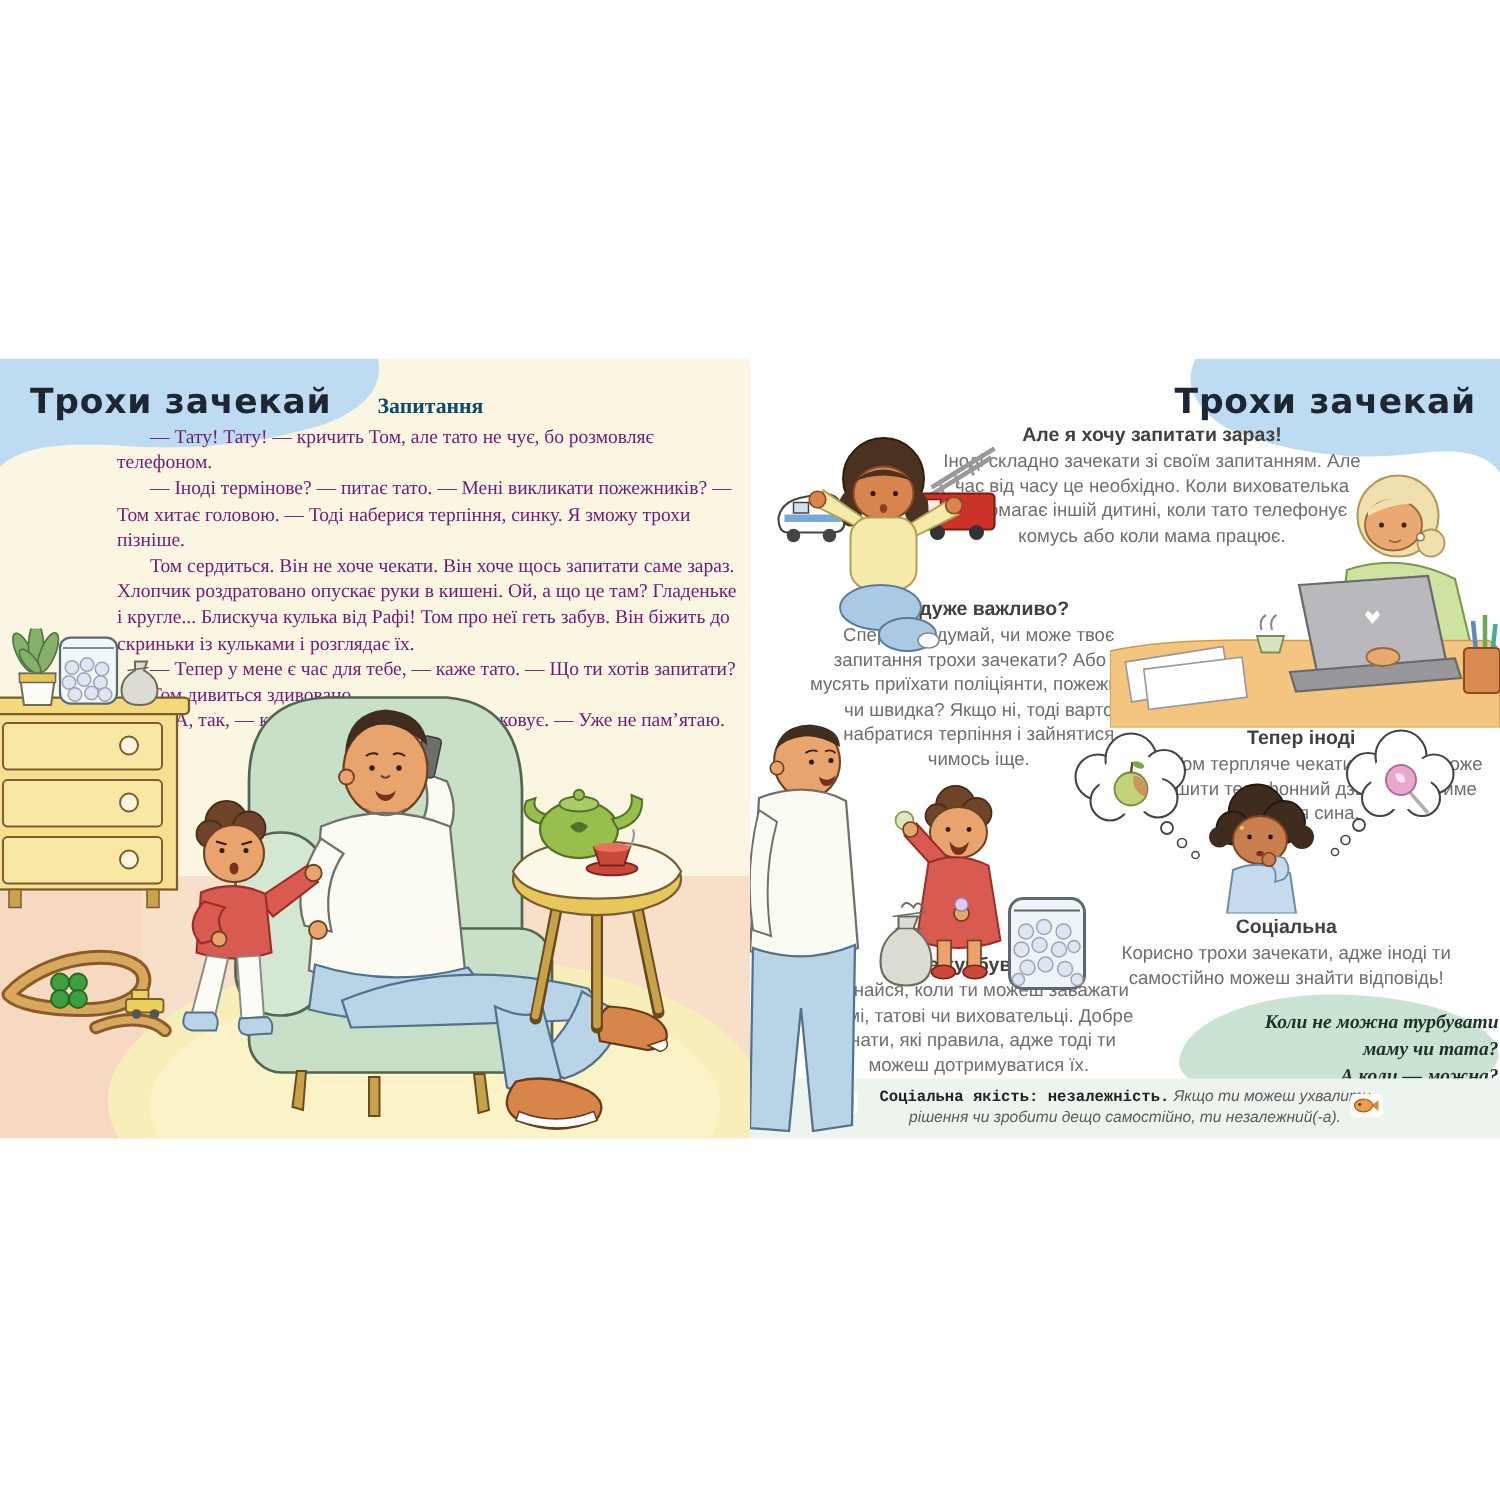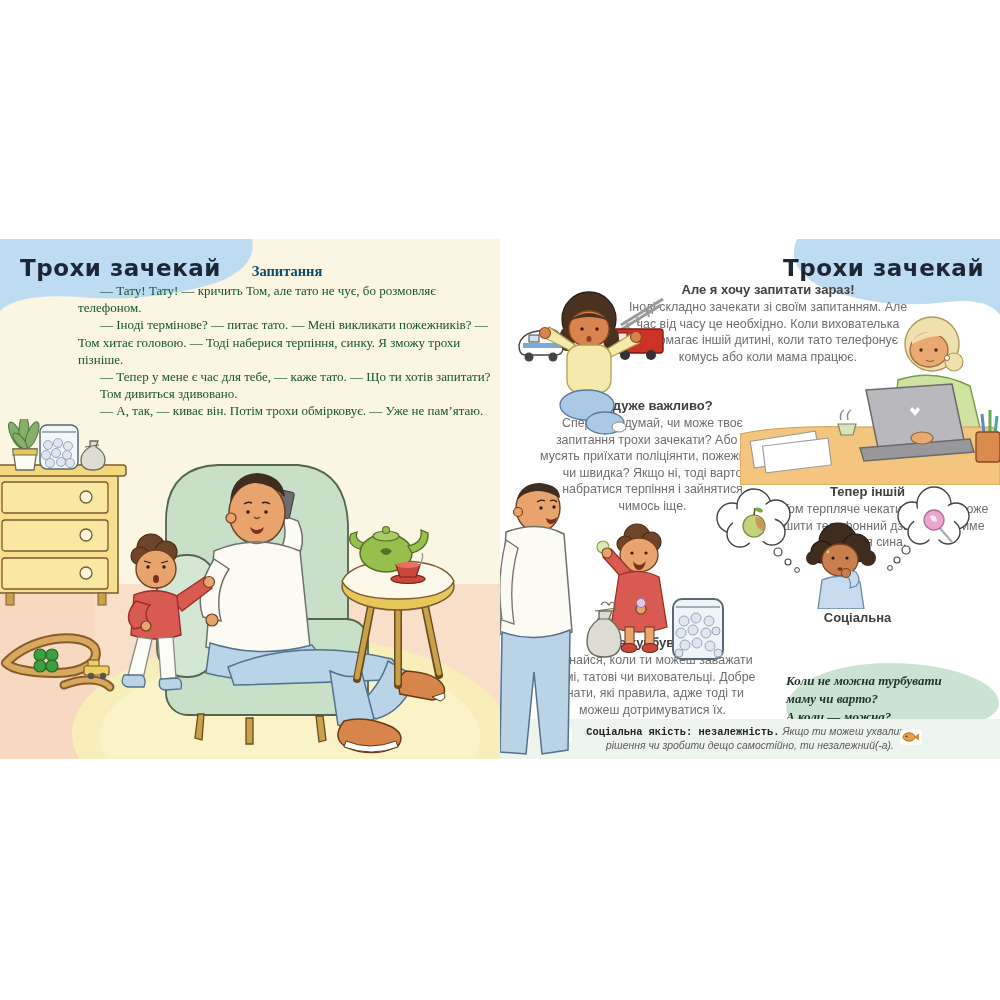--- a/index.html
+++ b/index.html
@@ -14,36 +14,36 @@
   .blob-svg{position:absolute;top:0;}
   .corner-title{position:absolute;font-family:"DejaVu Sans",sans-serif;font-weight:700;
     font-size:23px;color:#1c2733;letter-spacing:.5px;white-space:nowrap;}
   .title-left{left:20px;top:16px;}
   .title-right{right:16px;top:16px;}
 
   
   .story-heading{position:absolute;left:80px;top:24px;width:414px;text-align:center;
     font-family:"Liberation Serif",serif;font-weight:700;font-size:14.5px;color:#0c4a6e;}
   .story{position:absolute;left:78px;top:43px;width:417px;
-    font-family:"Liberation Serif",serif;font-size:13px;line-height:17.2px;color:#14532d;}
+    font-family:"Liberation Serif",serif;font-size:13px;line-height:17.2px;color:#701a75;}
   .story p{margin:0;text-indent:22px;}
 
   
   .tblock{position:absolute;text-align:center;font-family:"Liberation Sans",sans-serif;}
   .tblock h3{margin:0 0 2px 0;font-size:13px;font-weight:700;color:#404040;}
   .tblock .body{font-size:12.4px;line-height:16.5px;color:#6e6e6e;}
   .b-ask{left:118px;top:43px;width:300px;}
   .b-important{left:40px;top:159px;width:225px;}
   .b-now{left:240px;top:245px;width:255px;}
   .b-disturb{left:45px;top:396px;width:215px;}
   .b-think{left:235px;top:371px;width:245px;}
 
   .question-blob{position:absolute;left:286px;top:424px;width:213px;height:74px;
     background:#cbe3d3;border-radius:48% 52% 55% 45% / 62% 55% 45% 38%;}
-  .question-text{position:absolute;left:0;top:9px;width:100%;text-align:left;
+  .question-text{position:absolute;left:0;top:9px;width:100%;text-align:right;
     font-family:"Liberation Serif",serif;font-style:italic;font-weight:700;
     font-size:13px;line-height:18px;color:#1e3028;}
 
   .footer-band{position:absolute;left:0;top:480px;width:500px;height:40px;background:#edf4ee;}
   .footer-text{position:absolute;left:85px;top:6px;width:330px;text-align:center;
     font-size:10.4px;line-height:14px;color:#555;}
   .footer-text b{color:#222;font-style:normal;font-family:Liberation Mono, monospace;}
   .footer-text i{color:#5a5a5a;}
   .fish{position:absolute;width:22px;height:16px;}
   .fish-l{left:50px;top:8px;}
@@ -61,20 +61,21 @@
     <div class="page page-left">
       <svg class="blob-svg" style="left:0;" width="262" height="72">
         <path d="M0,0 H252 Q258,28 216,44 Q150,64 78,58 Q18,54 0,72 z" fill="#bedcf1"></path>
       </svg>
       <div class="corner-title title-left">Трохи зачекай</div>
 
       <div class="story-heading">Запитання</div>
       <div class="story">
         <p>— Тату! Тату! — кричить Том, але тато не чує, бо розмовляє телефоном.</p>
         <p>— Іноді термінове? — питає тато. — Мені викликати пожежників? — Том хитає головою. — Тоді наберися терпіння, синку. Я зможу трохи пізніше.</p>
+        <p>Том сердиться. Він не хоче чекати. Він хоче щось запитати саме зараз. Хлопчик роздратовано опускає руки в кишені. Ой, а що це там? Гладеньке і кругле... Блискуча кулька від Рафі! Том про неї геть забув. Він біжить до скриньки із кульками і розглядає їх.</p>
         <p>— Тепер у мене є час для тебе, — каже тато. — Що ти хотів запитати?</p>
         <p>Том дивиться здивовано.</p>
         <p>— А, так, — киває він. Потім трохи обмірковує. — Уже не пам’ятаю.</p>
       </div>
 
       <svg class="ill" style="left:0;top:180px;" width="500" height="340" viewBox="0 0 500 340">
 
         <rect x="0" y="165" width="500" height="175" fill="#f8dfca"></rect>
         <rect x="0" y="165" width="95" height="175" fill="#f6d5bf" opacity="0.7"></rect>
         <ellipse cx="290" cy="315" rx="218" ry="98" fill="#f8eeb9"></ellipse>
@@ -240,29 +241,30 @@
 
       <div class="tblock b-ask">
         <h3>Але я хочу запитати зараз!</h3>
         <div class="body">Іноді складно зачекати зі своїм запитанням. Але час від часу це необхідно. Коли вихователька допомагає іншій дитині, коли тато телефонує комусь або коли мама працює.</div>
       </div>
       <div class="tblock b-important">
         <h3>Це дуже важливо?</h3>
         <div class="body">Спершу подумай, чи може твоє запитання трохи зачекати? Або ж мусять приїхати поліціянти, пожежники чи швидка? Якщо ні, тоді варто набратися терпіння і зайнятися чимось іще.</div>
       </div>
       <div class="tblock b-now">
-        <h3>Тепер іншій</h3>
+        <h3>Тепер іноді</h3>
         <div class="body">Якщо Том терпляче чекатиме, тато зможе завершити телефонний дзвінок і матиме час для сина.</div>
       </div>
       <div class="tblock b-disturb">
         <h3>Не турбувати</h3>
         <div class="body">Дізнайся, коли ти можеш заважати мамі, татові чи виховательці. Добре знати, які правила, адже тоді ти можеш дотримуватися їх.</div>
       </div>
       <div class="tblock b-think">
         <h3>Соціальна</h3>
+        <div class="body">Корисно трохи зачекати, адже іноді ти самостійно можеш знайти відповідь!</div>
       </div>
 
       <svg class="ill" style="left:15px;top:48px;" width="150" height="158" viewBox="0 0 150 158">
         <g>
           <path d="M4,58 q2,-10 14,-13 l15,-3 q11,0 13,9 l2,10 q0,7 -8,7 h-30 q-6,0 -6,-10 z" fill="#fff" stroke="#444" stroke-width="1.4"></path>
           <rect x="8" y="56" width="38" height="5" fill="#7aa8d8"></rect>
           <rect x="14" y="48" width="10" height="7" fill="#cfe3f5" stroke="#444" stroke-width="1"></rect>
           <circle cx="14" cy="70" r="4.5" fill="#444"></circle>
             <circle cx="38" cy="70" r="4.5" fill="#444"></circle>
           <circle cx="30" cy="44" r="2.5" fill="#cc3327"></circle>
@@ -446,21 +448,21 @@
           <ellipse cx="130" cy="85" rx="2.5" ry="1.8" fill="#7a3020"></ellipse>
           <path d="M112,96 Q130,88 150,98 L154,125 H108 z" fill="#c6dcee" stroke="#6a8aa8" stroke-width="1.3"></path>
           <path d="M146,102 Q152,96 146,88 L138,86 L136,92 Q142,96 140,104 z" fill="#c6dcee" stroke="#6a8aa8" stroke-width="1.2"></path>
           <circle cx="136" cy="89" r="4.5" fill="#c97e4e" stroke="#7a4520" stroke-width="1.1"></circle>
         </g>
       </svg>
 
       <div class="question-blob">
         <div class="question-text">
           <span>Коли не можна турбувати</span><br>
-          <span>маму чи варто?</span><br>
+          <span>маму чи тата?</span><br>
           <span>А коли — можна?</span>
         </div>
       </div>
 
       <div class="footer-band">
         <div class="footer-text">
           <b>Соціальна якість: незалежність.</b><i> Якщо ти можеш ухвалити рішення чи зробити дещо самостійно, ти незалежний(-а).</i>
         </div>
         <svg class="fish fish-l" viewBox="0 0 22 16">
           <rect x="0" y="0" width="22" height="16" rx="4" fill="#fdfdf8"></rect>

